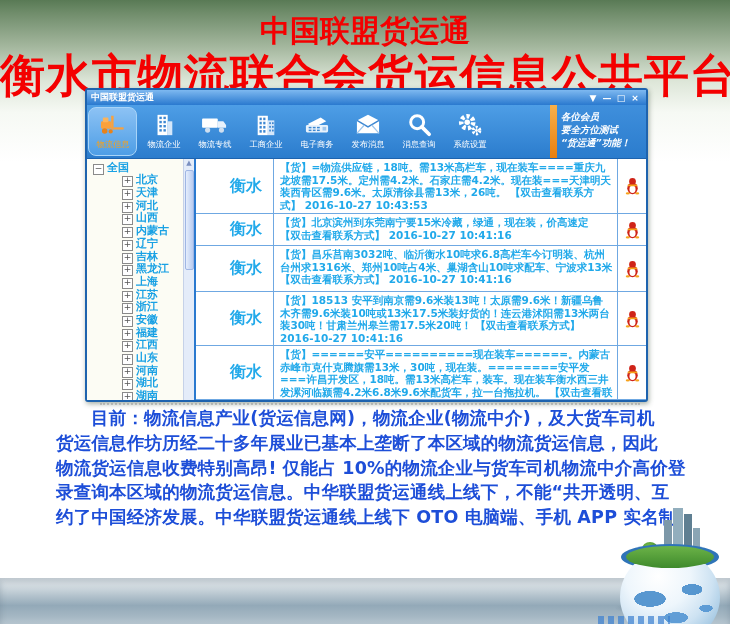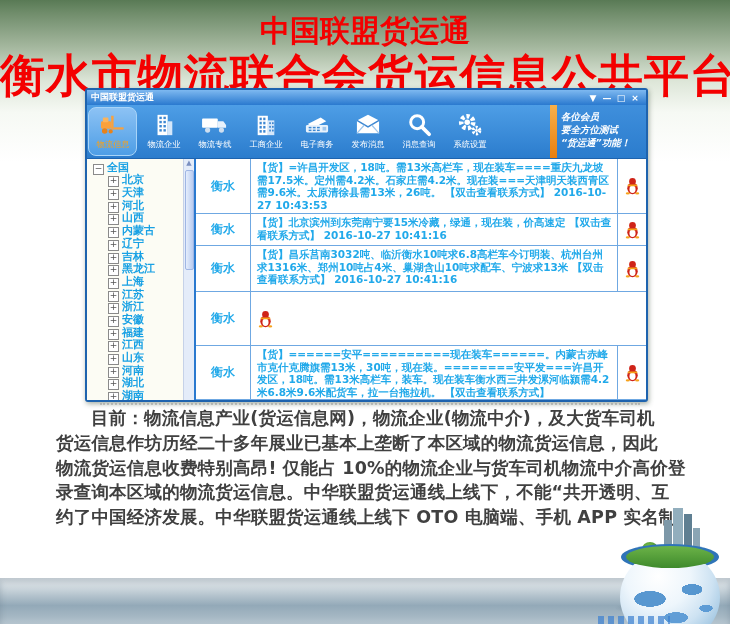--- a/index.html
+++ b/index.html
@@ -27,41 +27,41 @@
   .titem.active .lbl{color:#f7a21b;}
   .ic{width:30px;height:24px;display:block;}
   .notice{width:96px;flex:none;background:linear-gradient(#3f8fdc,#2b7ccd);display:flex;margin-left:auto;}
   .nbar{width:7px;flex:none;background:linear-gradient(#f9b04a,#e87f10);}
   .ntext{flex:1;color:#fff;font-size:9.5px;font-weight:bold;font-style:italic;padding:5px 2px 0 4px;line-height:13px;}
   
   .main{flex:1;display:flex;border-top:1px solid #1e63ae;overflow:hidden;}
   .tree{width:109px;flex:none;border-right:2px solid #2a79cf;background:#fcfcf4;position:relative;
     overflow:hidden;padding:3px 12px 0 6px;box-sizing:border-box;}
   .trow{display:flex;align-items:flex-end;gap:3px;height:12.7px;font-size:11px;font-weight:bold;color:#19a1e4;white-space:nowrap;}
-  .trow.child{margin-left:15px;}
+  .trow.child{margin-left:29px;}
   .pbox{width:9px;height:9px;flex:none;border:1px solid #8a8a8a;background:#fff;color:#555;
     font-size:9px;line-height:7px;text-align:center;font-weight:normal;}
   .pbox.plus::before{content:"+";}
   .pbox.minus::before{content:"−";}
   .tscroll{position:absolute;right:0;top:0;bottom:0;width:10px;background:#e4ecf9;border-left:1px solid #c6d2e8;}
   .tarrow{position:absolute;top:0;left:0;right:0;height:9px;text-align:center;font-size:7px;line-height:9px;color:#7a8fc0;}
   .tthumb{position:absolute;top:11px;left:1px;width:7px;height:98px;background:linear-gradient(90deg,#e5eefc,#b9cbf0);
     border:1px solid #9fb6e4;border-radius:2px;}
   .list{flex:1;display:flex;flex-direction:column;background:#fff;overflow:hidden;}
   .lrow{display:flex;border-bottom:1px solid #6fa8e2;overflow:hidden;}
   .r0{height:54px;flex:none;} .r1{height:31px;flex:none;} .r2{height:45px;flex:none;} .r3{height:53px;flex:none;} .r4{flex:1;}
   .lcity{width:54px;flex:none;border-right:1px solid #6fa8e2;display:flex;align-items:center;justify-content:center;
-    font-size:12px;font-weight:bold;color:#21a9ea;}
+    font-size:16px;font-weight:bold;color:#21a9ea;margin-left:23px;}
   .lmsg{flex:1;padding:2px 4px 0 6px;font-size:10.5px;font-weight:bold;color:#21a9ea;line-height:12.6px;
     border-right:1px solid #6fa8e2;overflow:hidden;}
   .lqq{width:28px;flex:none;display:flex;align-items:center;justify-content:center;}
   
   .dots{position:absolute;left:100px;top:403px;width:540px;border-top:2px dotted rgba(120,120,120,.35);}
   
-  .ftext{position:absolute;left:56px;top:406px;width:625px;color:#404040;font-weight:bold;font-size:17.5px;z-index:4;}
+  .ftext{position:absolute;left:56px;top:406px;width:625px;color:#1d4ed8;font-weight:bold;font-size:17.5px;z-index:4;}
   .fline{height:24.8px;white-space:nowrap;letter-spacing:0.2px;}
   .fline.first{text-indent:35px;}
   
   .band{position:absolute;left:0;top:578px;width:730px;height:46px;z-index:1;
     background:linear-gradient(180deg,#eef2f4 0%,#c8d3da 25%,#93a9b8 60%,#a6b8c4 85%,#b8c7d1 100%);
     box-shadow:inset 0 4px 6px rgba(90,110,125,.35);}
   .gshadow{position:absolute;left:614px;top:600px;width:104px;height:16px;z-index:2;
     background:radial-gradient(ellipse at center,rgba(45,65,85,.55),rgba(45,65,85,0) 70%);}
   .globe{position:absolute;left:612px;top:512px;width:116px;height:104px;z-index:5;}
   .sphere{position:absolute;left:8px;top:38px;width:100px;height:94px;border-radius:50%;overflow:hidden;
@@ -292,21 +292,21 @@
         </div>
       <div class="tscroll">
         <div class="tarrow">▲</div>
         <div class="tthumb"></div>
       </div>
     </div>
 
     <div class="list">
       <div class="lrow r0">
         <div class="lcity">衡水</div>
-        <div class="lmsg"><span>【货】=许昌开发区，18吨。需13米高栏车，现在装车====重庆九龙坡需17.5米。定州需4.2米。石家庄需4.2米。现在装===天津明天装西青区需9.6米。太原清徐县需13米，26吨。 【双击查看联系方式】</span> <span>2016-10-27 10:43:53</span></div>
+        <div class="lmsg"><span>【货】=物流供应链，18吨。需13米高栏车，现在装车====重庆九龙坡需17.5米。定州需4.2米。石家庄需4.2米。现在装===天津明天装西青区需9.6米。太原清徐县需13米，26吨。 【双击查看联系方式】</span> <span>2016-10-27 10:43:53</span></div>
         <div class="lqq">
           <svg width="15" height="18" viewBox="0 0 16 19">
             <ellipse cx="8" cy="12" rx="5.6" ry="6.2" fill="#cf2318"></ellipse>
               <circle cx="8" cy="4.6" r="3.6" fill="#cf2318"></circle>
             <ellipse cx="8" cy="13" rx="3.2" ry="4" fill="#fff"></ellipse>
               <rect x="2.8" y="8" width="10.4" height="1.8" rx="0.9" fill="#f7a21b"></rect>
             <ellipse cx="3" cy="17.4" rx="2.2" ry="1.2" fill="#f7a21b"></ellipse>
               <ellipse cx="13" cy="17.4" rx="2.2" ry="1.2" fill="#f7a21b"></ellipse>
           </svg>
         </div>
@@ -334,20 +334,21 @@
               <circle cx="8" cy="4.6" r="3.6" fill="#cf2318"></circle>
             <ellipse cx="8" cy="13" rx="3.2" ry="4" fill="#fff"></ellipse>
               <rect x="2.8" y="8" width="10.4" height="1.8" rx="0.9" fill="#f7a21b"></rect>
             <ellipse cx="3" cy="17.4" rx="2.2" ry="1.2" fill="#f7a21b"></ellipse>
               <ellipse cx="13" cy="17.4" rx="2.2" ry="1.2" fill="#f7a21b"></ellipse>
           </svg>
         </div>
       </div>
       <div class="lrow r3">
         <div class="lcity">衡水</div>
+        <div class="lmsg"><span>【货】18513 安平到南京需9.6米装13吨！太原需9.6米！新疆乌鲁木齐需9.6米装10吨或13米17.5米装好货的！连云港沭阳需13米两台装30吨！甘肃兰州皋兰需17.5米20吨！ 【双击查看联系方式】</span> <span>2016-10-27 10:41:16</span></div>
         <div class="lqq">
           <svg width="15" height="18" viewBox="0 0 16 19">
             <ellipse cx="8" cy="12" rx="5.6" ry="6.2" fill="#cf2318"></ellipse>
               <circle cx="8" cy="4.6" r="3.6" fill="#cf2318"></circle>
             <ellipse cx="8" cy="13" rx="3.2" ry="4" fill="#fff"></ellipse>
               <rect x="2.8" y="8" width="10.4" height="1.8" rx="0.9" fill="#f7a21b"></rect>
             <ellipse cx="3" cy="17.4" rx="2.2" ry="1.2" fill="#f7a21b"></ellipse>
               <ellipse cx="13" cy="17.4" rx="2.2" ry="1.2" fill="#f7a21b"></ellipse>
           </svg>
         </div>

